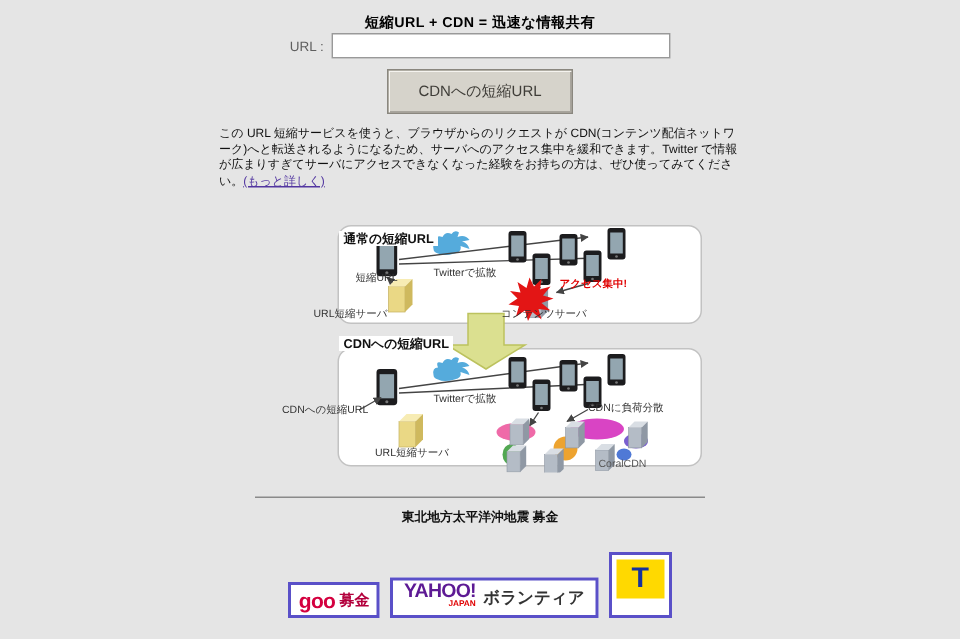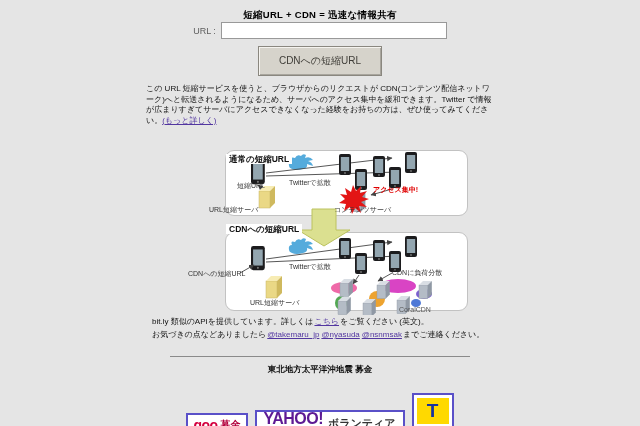--- a/index.html
+++ b/index.html
@@ -35,21 +35,21 @@
   .footer-hr { width:300px; margin:16px auto 0; border:none; border-top:1px solid #8a8a8a; }
   .donation-head { margin-top:7px; text-align:center; font-size:8.5px; font-weight:bold; color:#111; }
 
   .logos { margin-top:17px; display:flex; justify-content:center; align-items:flex-end; gap:7px; }
   .logo-link { display:inline-flex; background:#fff; border:2px solid #5a50c8; text-decoration:none; }
   .goo-logo { align-items:center; padding:2px 5px; height:24px; }
   .goo-brand { color:#d4003f; font-weight:bold; font-size:14px; letter-spacing:-.5px; line-height:14px; }
   .goo-label { color:#b3003c; font-weight:bold; font-size:10px; margin-left:3px; }
   .yahoo-logo { align-items:center; padding:2px 7px; height:27px; gap:5px; }
   .yahoo-brand { display:flex; flex-direction:column; align-items:flex-end; line-height:11px; }
-  .yahoo-main { color:#5d1a94; font-weight:bold; font-size:16px; letter-spacing:-.5px; }
+  .yahoo-main { color:#5d1a94; font-weight:bold; font-size:13px; letter-spacing:-.5px; }
   .yahoo-sub { color:#e00000; font-weight:bold; font-size:5.5px; margin-top:-1px; }
   .yahoo-label { color:#333; font-weight:bold; font-size:11px; }
   .tpoint-logo { flex-direction:column; align-items:center; padding:3px 2px 2px; width:42px; height:44px; }
   .tpoint-box { width:32px; height:26px; background:#ffd900; color:#16329e; font-weight:bold; font-size:19px; line-height:26px; text-align:center; }
 </style>
 </head>
 <body>
 
 <div class="page">
 
@@ -147,24 +147,20 @@
     <div class="dlabel" style="left:334px;top:64px;">コンテンツサーバ</div>
 
     <div class="dtitle" style="left:226px;top:82px;">CDNへの短縮URL</div>
     <div class="dlabel" style="left:289px;top:121px;">Twitterで拡散</div>
     <div class="dlabel" style="left:188px;top:128px;">CDNへの短縮URL</div>
     <div class="dlabel" style="left:250px;top:157px;">URL短縮サーバ</div>
     <div class="dlabel" style="left:392px;top:127px;">CDNに負荷分散</div>
     <div class="dlabel gray" style="left:399px;top:164px;">CoralCDN</div>
   </div>
 
-  <div class="notes">
-    <div class="line1"><span>bit.ly 類似のAPIを提供しています。詳しくは</span><a class="plink" href="#">こちら</a><span>をご覧ください (英文)。</span></div>
-    <div class="line2"><span>お気づきの点などありましたら</span><a class="plink" href="#">@takemaru_jp</a><a class="plink" href="#">@nyasuda</a><a class="plink" href="#">@nsnmsak</a><span>までご連絡ください。</span></div>
-  </div>
 
   <hr class="footer-hr">
 
   <div class="donation-head">東北地方太平洋沖地震 募金</div>
 
   <div class="logos">
     <a class="logo-link goo-logo" href="#">
       <span class="goo-brand">goo</span>
       <span class="goo-label">募金</span>
     </a>

